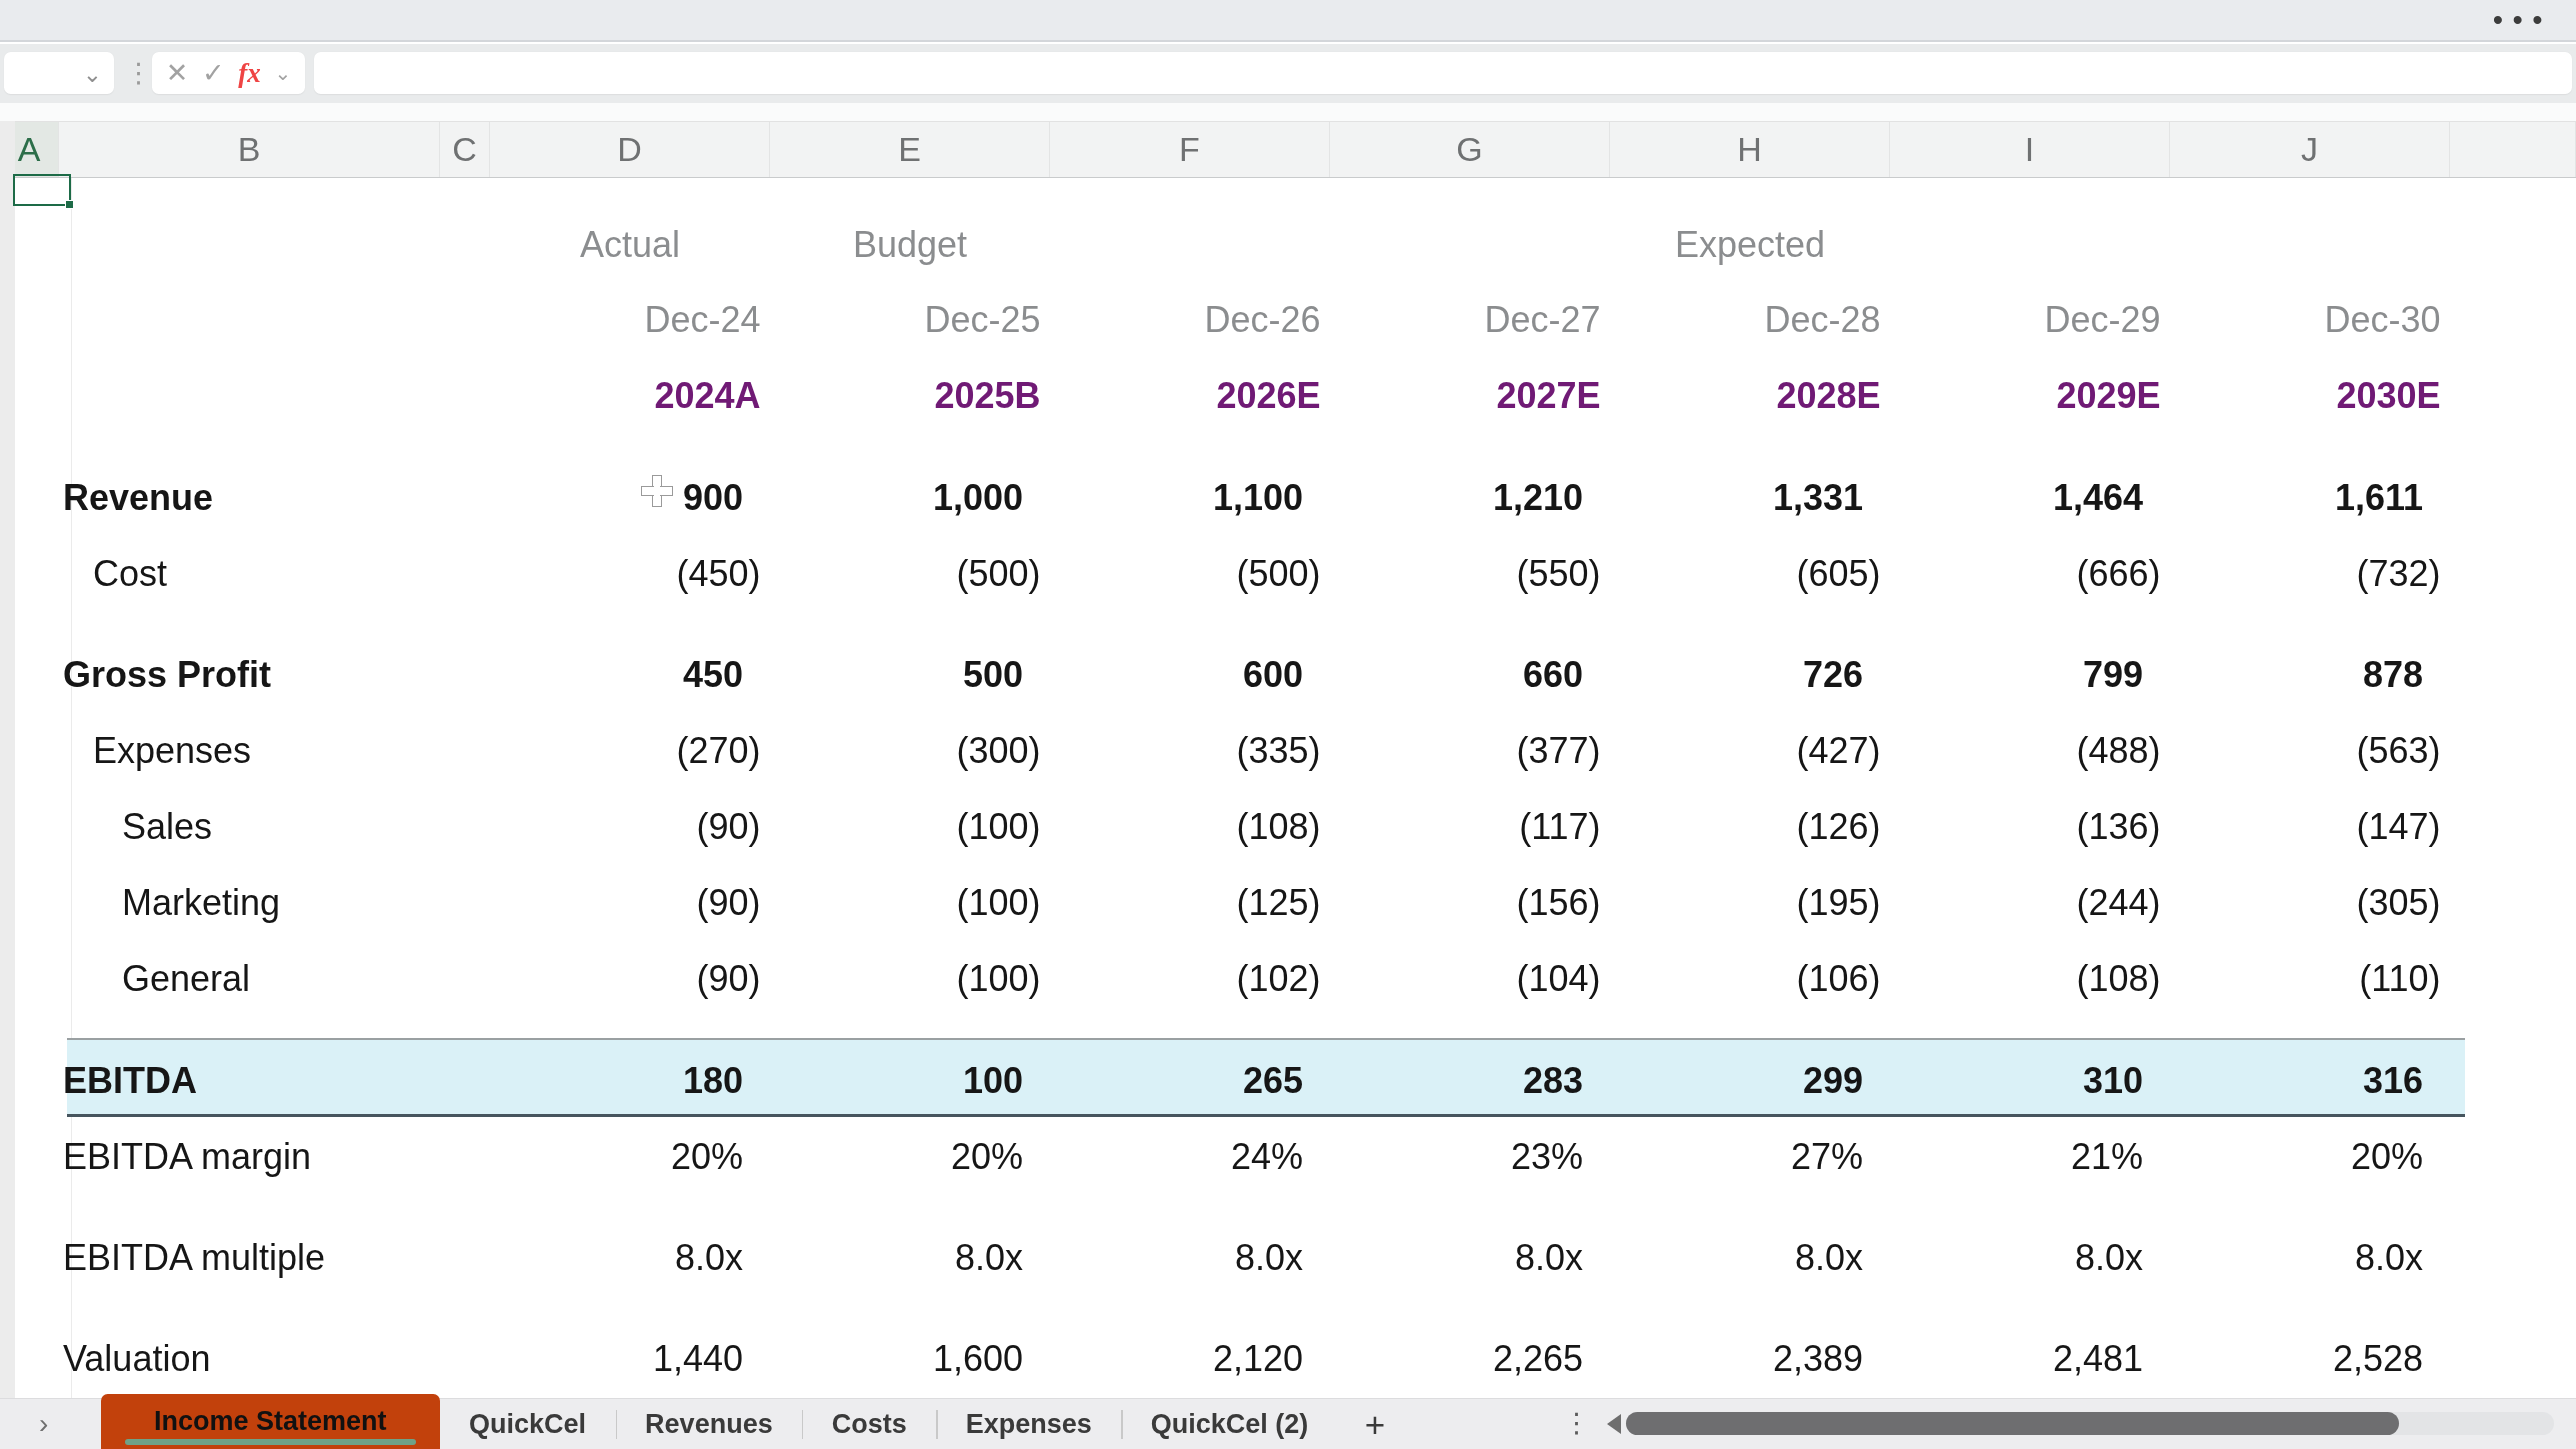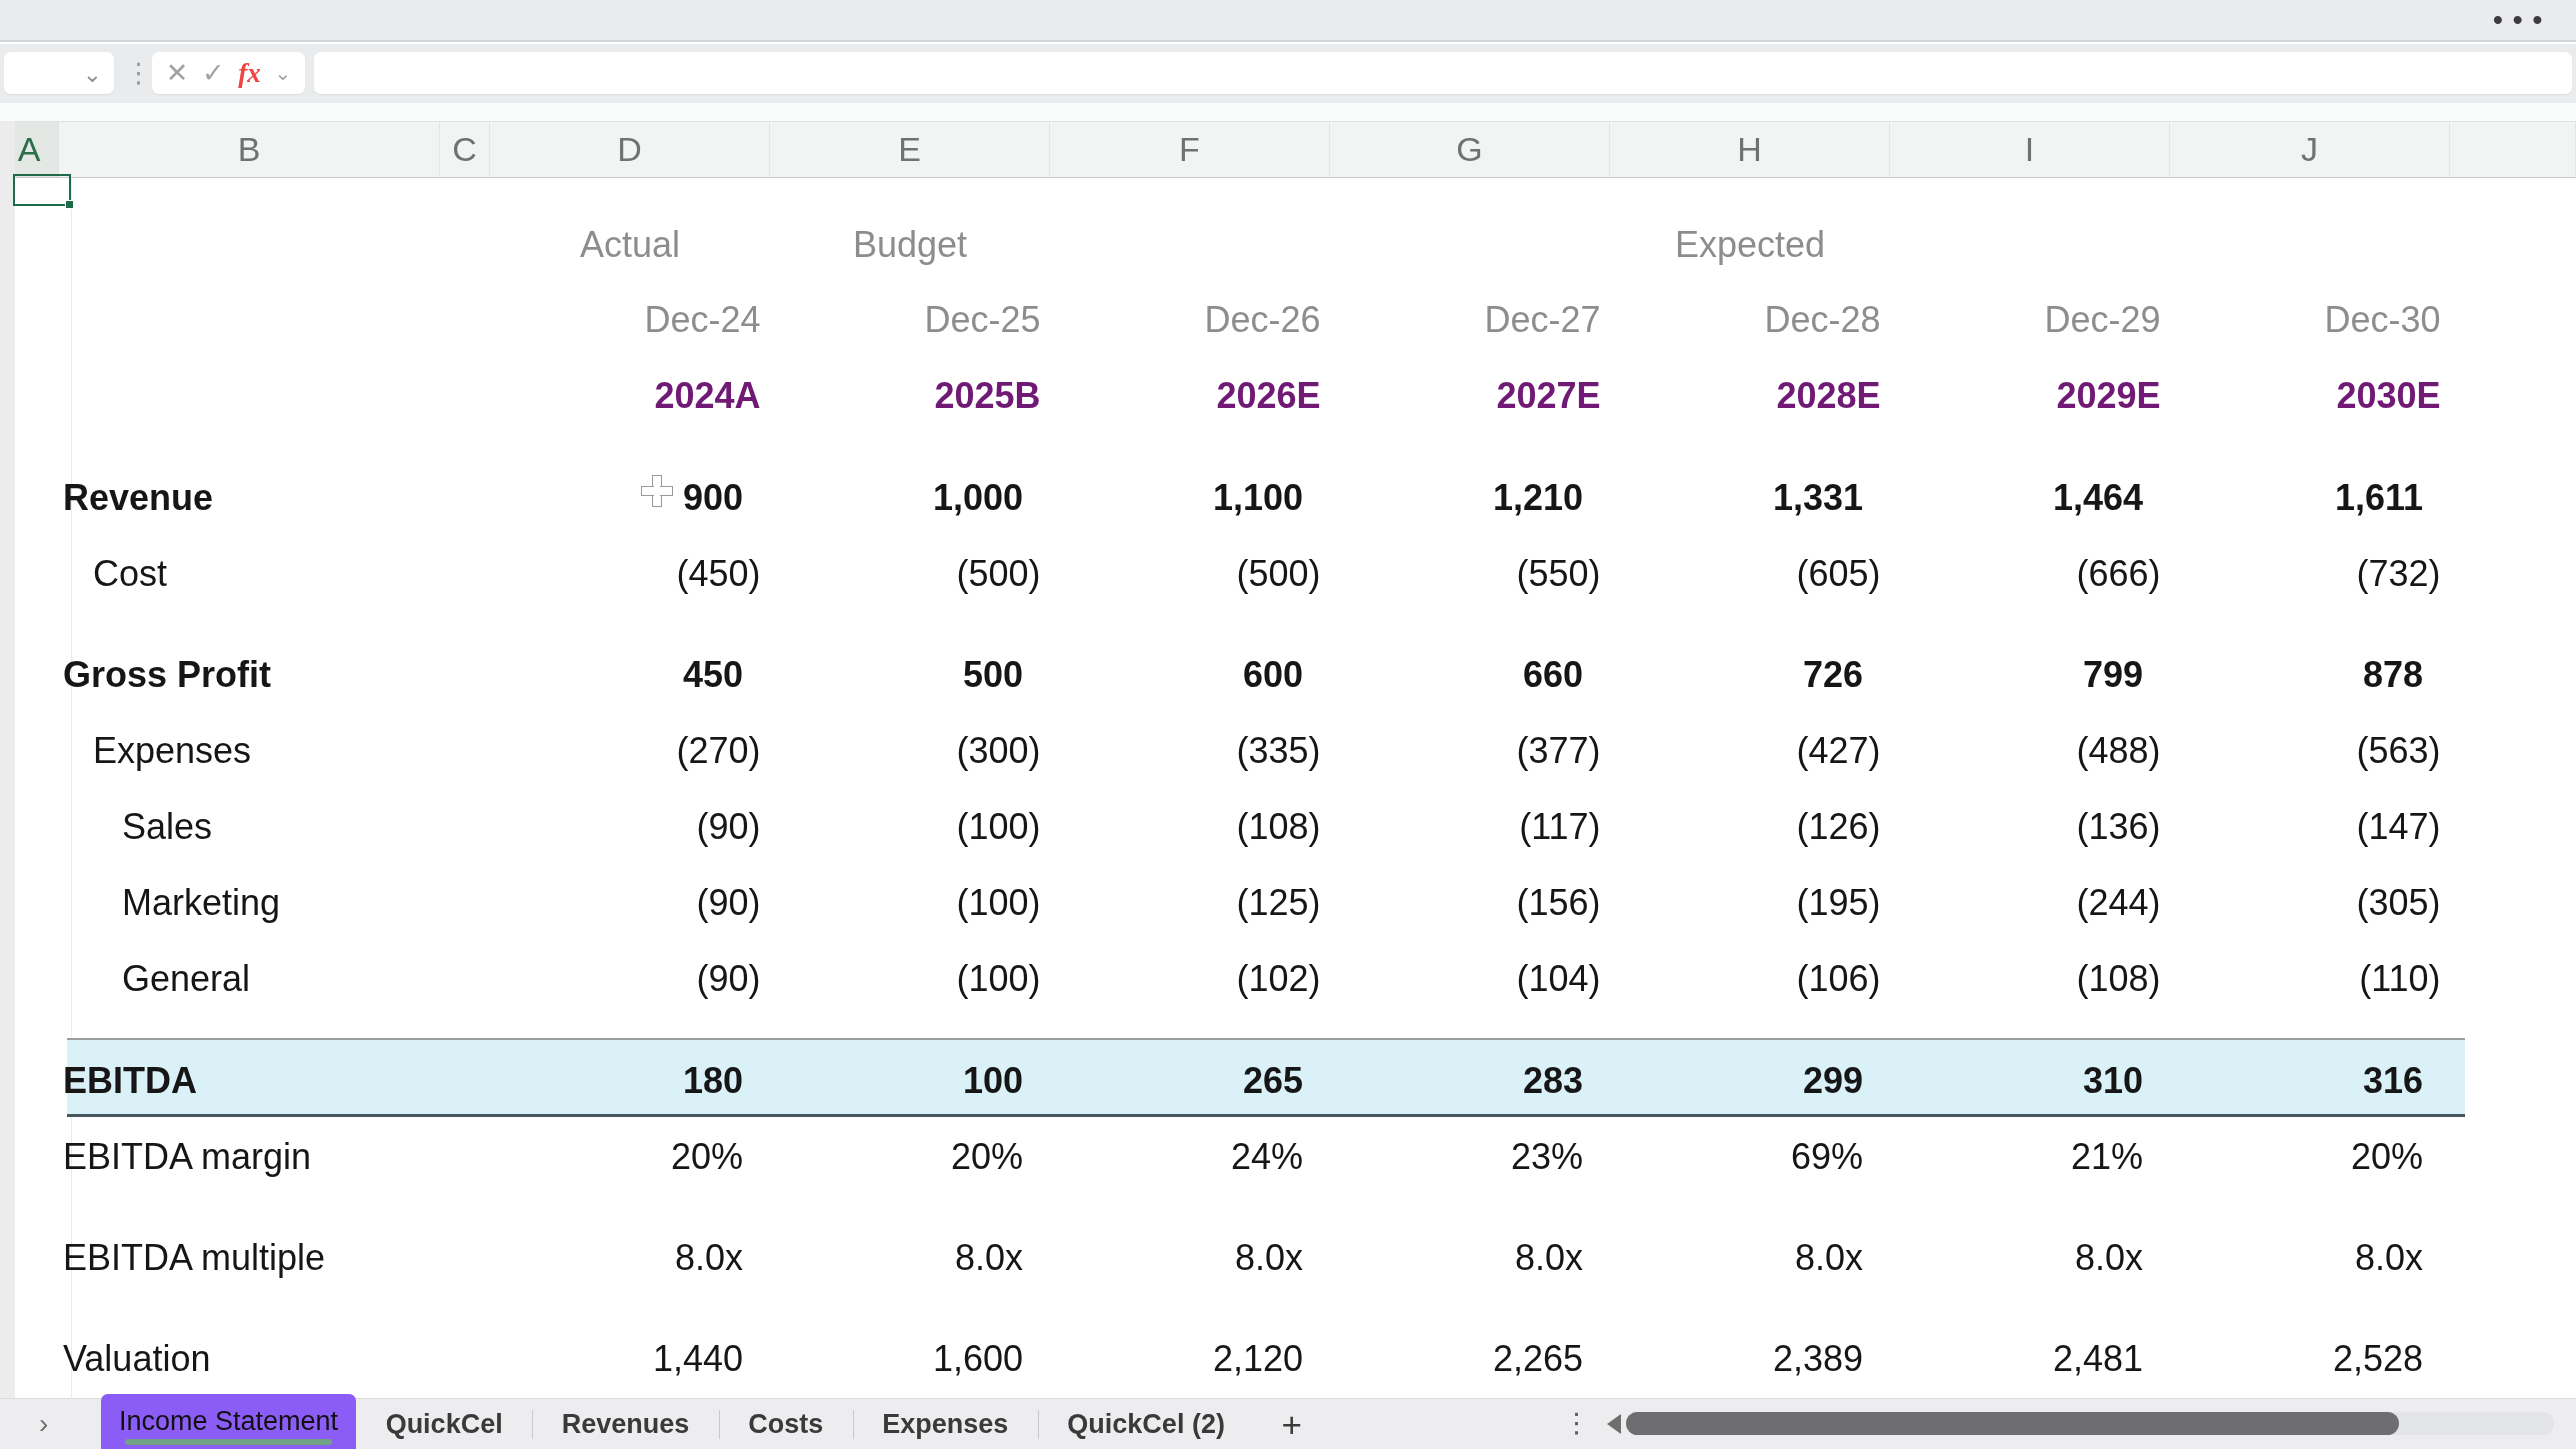--- a/index.html
+++ b/index.html
@@ -63,21 +63,21 @@
   #cursor .b2 { position:absolute; left:0; top:11.4px; width:32px; height:9.4px; background:#fff; border:1.3px solid #9a9a9a; }
   #cursor .b3 { position:absolute; left:12.7px; top:1.3px; width:6.7px; height:29.5px; background:#fff; border:none; }
 
   
   #tabbar { left:0; top:1398px; width:2576px; height:51px; background:#ededef; border-top:0.7px solid #dcdcde; }
   #tab-nav { left:39px; top:9.4px; font-size:28px; color:#6f6f6f; }
   #tabs { left:101px; top:0; height:51px; display:flex; align-items:stretch; }
   .tab { position:relative; display:flex; align-items:center; padding:0 29.5px; font-size:27px;
     color:#3a3a3a; cursor:pointer; white-space:nowrap;font-weight:bold; }
   .tab + .tab::before { content:""; position:absolute; left:0; top:10.7px; height:29.5px; width:1.3px; background:#c9c9c9; }
-  .tab.active { background:#8b5cf6; border-radius:6.7px 6.7px 0 0; font-weight:400; color:#111; padding:0 18px; margin-top:-5.4px; }
+  .tab.active { background:#c2410c; border-radius:6.7px 6.7px 0 0; font-weight:700; color:#111; padding:0 53px; margin-top:-5.4px; }
   .tab.active::before, .tab.active + .tab::before { display:none; }
   .tab.active .underline { position:absolute; left:24px; right:24px; bottom:5.4px; height:6px;
     background:#6fa287; border-radius:3.4px; }
   #tab-add { font-size:35px; color:#3a3a3a; padding:0 27px; display:flex; align-items:center; cursor:pointer; }
   #tab-dots { left:1563px; top:8px; font-size:27px; color:#5a5a5a; }
   #hscroll-arrow { left:1607px; top:14.8px; width:0; height:0; border-top:10.7px solid transparent;
     border-bottom:10.7px solid transparent; border-right:14.8px solid #6e6e6e; }
   #hscroll-track { left:1626px; top:13.4px; width:928px; height:23px; background:#e3e4e6; border-radius:11.4px; }
   #hscroll-thumb { left:0; top:0; width:773px; height:23px; background:#6e6e70; border-radius:11.4px; }
 </style>
@@ -228,21 +228,21 @@
       <div class="val">299</div>
       <div class="val">310</div>
       <div class="val">316</div>
     </div>
     <div class="srow h113">
       <div class="rlabel">EBITDA margin</div>
       <div class="val">20%</div>
       <div class="val">20%</div>
       <div class="val">24%</div>
       <div class="val">23%</div>
-      <div class="val">69%</div>
+      <div class="val">27%</div>
       <div class="val">21%</div>
       <div class="val">20%</div>
     </div>
     <div class="srow sp37"></div>
     <div class="srow h113">
       <div class="rlabel">EBITDA multiple</div>
       <div class="val">8.0x</div>
       <div class="val">8.0x</div>
       <div class="val">8.0x</div>
       <div class="val">8.0x</div>

